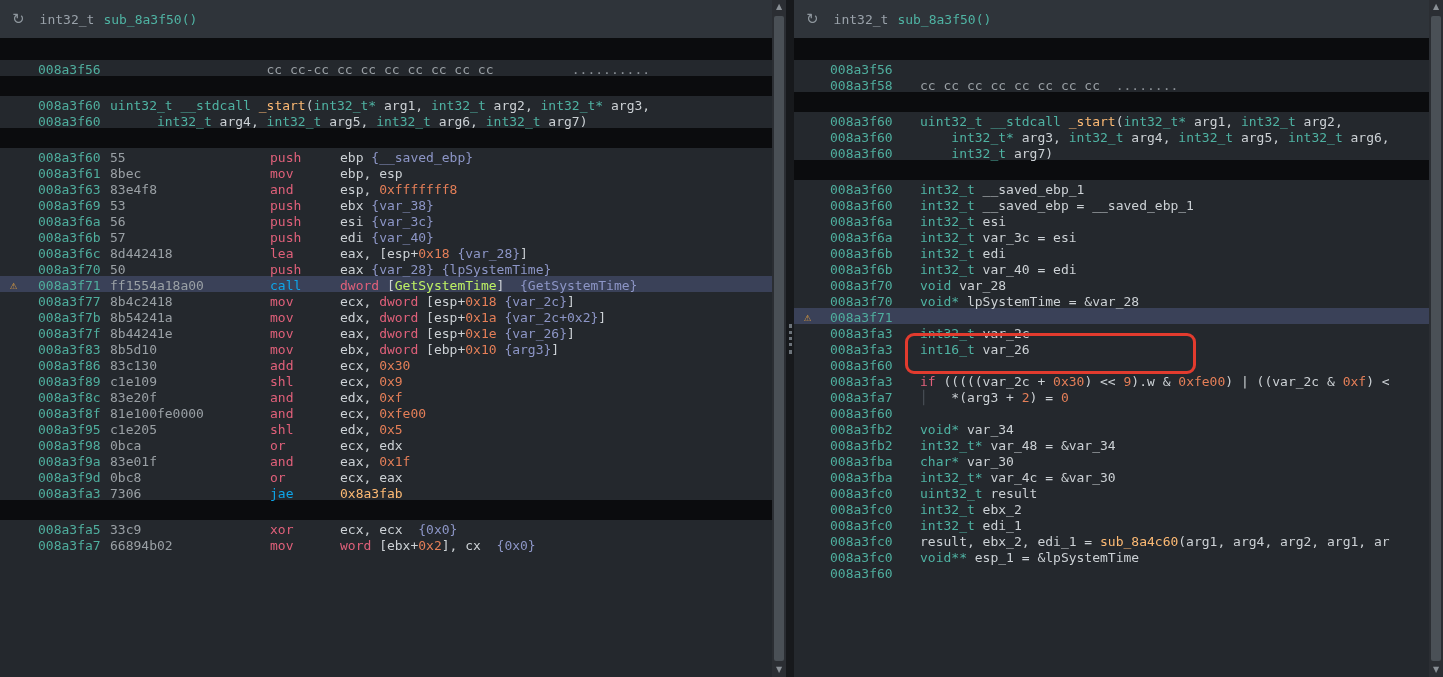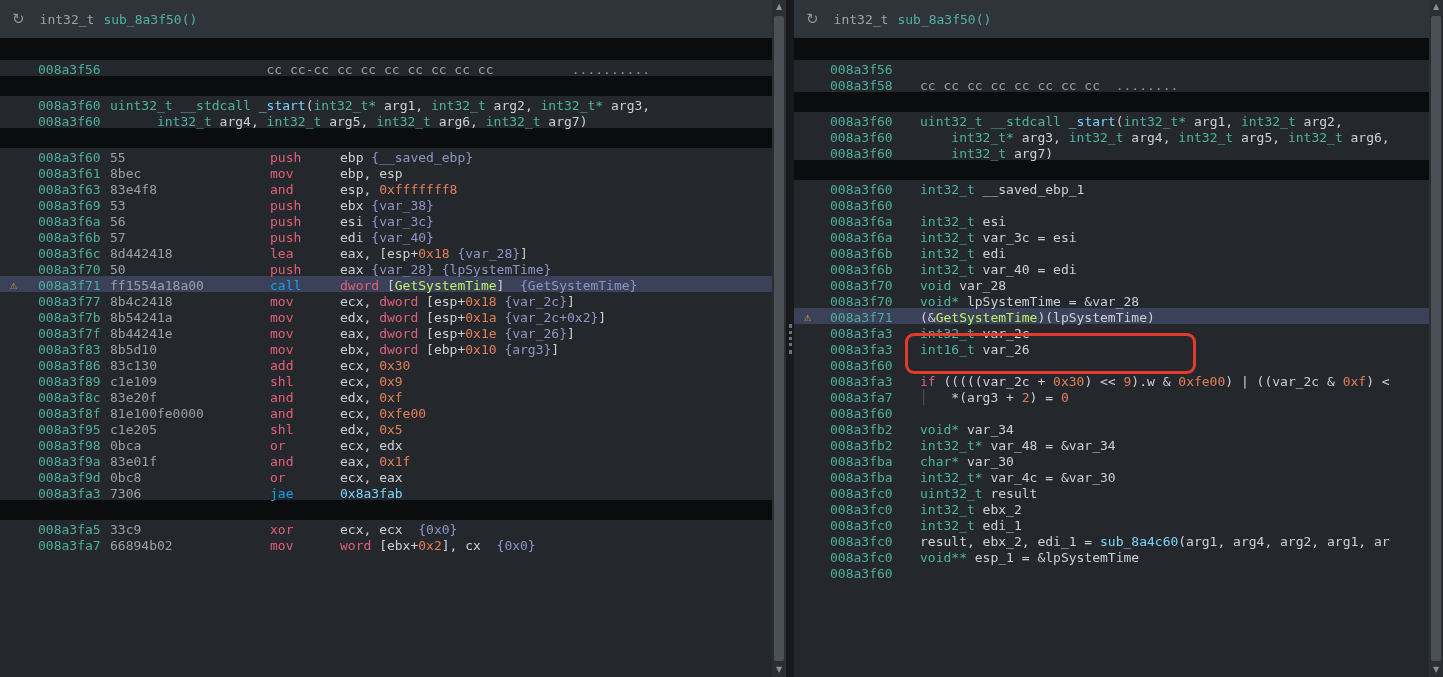--- a/index.html
+++ b/index.html
@@ -22,21 +22,21 @@
   #right-content .gutter{width:36px}
   .addr{flex:none;width:72px;color:#4fae9e}
   #right-content .addr{width:64px;margin-right:26px}
   .bytes{flex:none;width:160px;color:#9aa0a5}
   .mnem{flex:none;width:70px}
   .mn-kw{color:#e0607a}
   .mn-cf{color:#0ea5e9}
   .code{flex:none}
   .tk-p{color:#ccd1d5}
   .tk-t{color:#4fb3a3}
-  .tk-fn{color:#7dd3fc}
+  .tk-fn{color:#fdba74}
   .tk-kw{color:#e0607a}
   .tk-num{color:#e57f58}
   .tk-ann{color:#8d96c7}
   .tk-imp{color:#bef264}
   .tk-by{color:#9aa0a5}
   .tk-dot{color:#8a9096}
   .tk-gd{color:#4d545b}
   .red-annotation{position:absolute;border:3px solid #e23b2e;border-radius:9px;pointer-events:none;z-index:5}
   .scrollbar{position:absolute;right:0;top:0;bottom:0;width:14px;background:#2b2e33;display:flex;flex-direction:column;align-items:center;z-index:6}
   .sb-arrow{height:14px;line-height:14px;color:#8a9096;font-size:8px;font-family:"DejaVu Sans",sans-serif;cursor:pointer}
@@ -111,28 +111,28 @@
       <div class="pane-content" id="right-content">
           <div class="gap"></div>
           <div class="row"><span class="gutter"></span><span class="addr">008a3f56</span></div>
           <div class="row"><span class="gutter"></span><span class="addr">008a3f58</span><span class="code"><span class="tk-by">cc cc cc cc cc cc cc cc</span><span class="tk-dot">  ........</span></span></div>
           <div class="gap"></div>
           <div class="row"><span class="gutter"></span><span class="addr">008a3f60</span><span class="code"><span class="tk-t">uint32_t</span><span class="tk-p"> </span><span class="tk-t">__stdcall</span><span class="tk-p"> </span><span class="tk-fn">_start</span><span class="tk-p">(</span><span class="tk-t">int32_t*</span><span class="tk-p"> arg1, </span><span class="tk-t">int32_t</span><span class="tk-p"> arg2,</span></span></div>
           <div class="row"><span class="gutter"></span><span class="addr">008a3f60</span><span class="code"><span class="tk-p">    </span><span class="tk-t">int32_t*</span><span class="tk-p"> arg3, </span><span class="tk-t">int32_t</span><span class="tk-p"> arg4, </span><span class="tk-t">int32_t</span><span class="tk-p"> arg5, </span><span class="tk-t">int32_t</span><span class="tk-p"> arg6,</span></span></div>
           <div class="row"><span class="gutter"></span><span class="addr">008a3f60</span><span class="code"><span class="tk-p">    </span><span class="tk-t">int32_t</span><span class="tk-p"> arg7)</span></span></div>
           <div class="gap"></div>
           <div class="row"><span class="gutter"></span><span class="addr">008a3f60</span><span class="code"><span class="tk-t">int32_t</span><span class="tk-p"> __saved_ebp_1</span></span></div>
-          <div class="row"><span class="gutter"></span><span class="addr">008a3f60</span></div>
+          <div class="row"><span class="gutter"></span><span class="addr">008a3f60</span><span class="code"><span class="tk-t">int32_t</span><span class="tk-p"> __saved_ebp = __saved_ebp_1</span></span></div>
           <div class="row"><span class="gutter"></span><span class="addr">008a3f6a</span><span class="code"><span class="tk-t">int32_t</span><span class="tk-p"> esi</span></span></div>
           <div class="row"><span class="gutter"></span><span class="addr">008a3f6a</span><span class="code"><span class="tk-t">int32_t</span><span class="tk-p"> var_3c = esi</span></span></div>
           <div class="row"><span class="gutter"></span><span class="addr">008a3f6b</span><span class="code"><span class="tk-t">int32_t</span><span class="tk-p"> edi</span></span></div>
           <div class="row"><span class="gutter"></span><span class="addr">008a3f6b</span><span class="code"><span class="tk-t">int32_t</span><span class="tk-p"> var_40 = edi</span></span></div>
           <div class="row"><span class="gutter"></span><span class="addr">008a3f70</span><span class="code"><span class="tk-t">void</span><span class="tk-p"> var_28</span></span></div>
           <div class="row rb"><span class="gutter"></span><span class="addr">008a3f70</span><span class="code"><span class="tk-t">void*</span><span class="tk-p"> lpSystemTime = &amp;var_28</span></span></div>
-          <div class="row selected rb"><span class="gutter">⚠</span><span class="addr">008a3f71</span><span class="code"><span class="tk-p">(&amp;</span><span class="tk-imp">GetSystemTime</span><span class="tk-p">)(lpSystemTime)</span></span></div>
+          <div class="row selected rb"><span class="gutter">⚠</span><span class="addr">008a3f71</span></div>
           <div class="row"><span class="gutter"></span><span class="addr">008a3fa3</span><span class="code"><span class="tk-t">int32_t</span><span class="tk-p"> var_2c</span></span></div>
           <div class="row"><span class="gutter"></span><span class="addr">008a3fa3</span><span class="code"><span class="tk-t">int16_t</span><span class="tk-p"> var_26</span></span></div>
           <div class="row"><span class="gutter"></span><span class="addr">008a3f60</span><span class="code"></span></div>
           <div class="row"><span class="gutter"></span><span class="addr">008a3fa3</span><span class="code"><span class="tk-kw">if</span><span class="tk-p"> (((((var_2c + </span><span class="tk-num">0x30</span><span class="tk-p">) &lt;&lt; </span><span class="tk-num">9</span><span class="tk-p">).w &amp; </span><span class="tk-num">0xfe00</span><span class="tk-p">) | ((var_2c &amp; </span><span class="tk-num">0xf</span><span class="tk-p">) &lt;</span></span></div>
           <div class="row"><span class="gutter"></span><span class="addr">008a3fa7</span><span class="code"><span class="tk-gd">│</span><span class="tk-p">   *(arg3 + </span><span class="tk-num">2</span><span class="tk-p">) = </span><span class="tk-num">0</span></span></div>
           <div class="row"><span class="gutter"></span><span class="addr">008a3f60</span><span class="code"></span></div>
           <div class="row"><span class="gutter"></span><span class="addr">008a3fb2</span><span class="code"><span class="tk-t">void*</span><span class="tk-p"> var_34</span></span></div>
           <div class="row"><span class="gutter"></span><span class="addr">008a3fb2</span><span class="code"><span class="tk-t">int32_t*</span><span class="tk-p"> var_48 = &amp;var_34</span></span></div>
           <div class="row"><span class="gutter"></span><span class="addr">008a3fba</span><span class="code"><span class="tk-t">char*</span><span class="tk-p"> var_30</span></span></div>
           <div class="row"><span class="gutter"></span><span class="addr">008a3fba</span><span class="code"><span class="tk-t">int32_t*</span><span class="tk-p"> var_4c = &amp;var_30</span></span></div>

